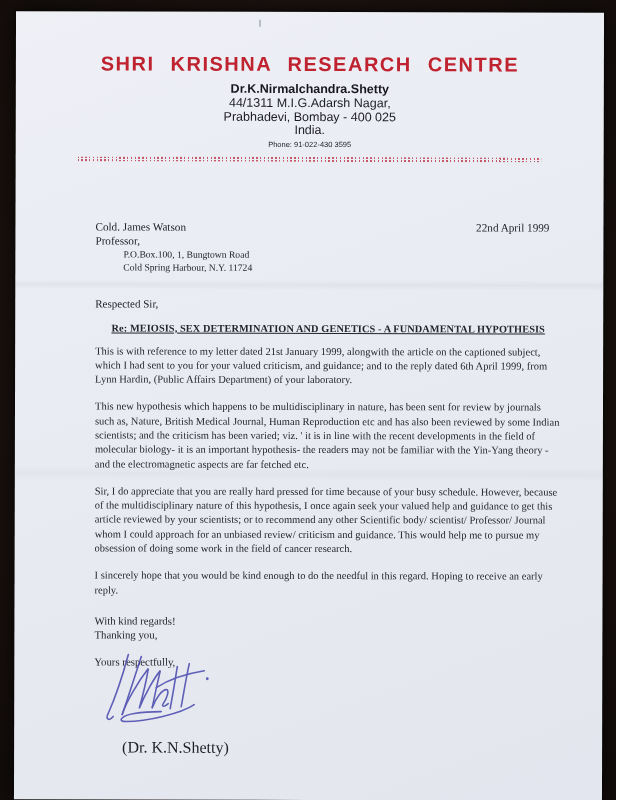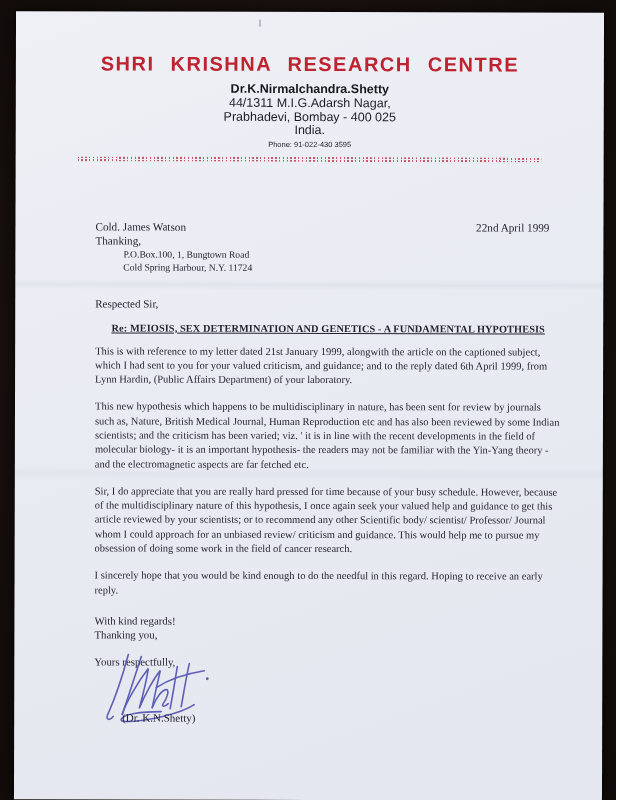--- a/index.html
+++ b/index.html
@@ -44,21 +44,21 @@
   .date{font-size:11.2px;line-height:14px;padding-right:12px;text-align:right;}
   .salutation{margin-top:23px;font-size:11px;}
   .subject{margin-top:13px;text-align:center;font-size:10.3px;font-weight:bold;
     text-decoration:underline;letter-spacing:.1px;}
   .body-col p{margin:11px 0 0 0;font-size:10.5px;line-height:14.3px;text-align:left;}
   .body-col p + p{margin-top:13px;}
   .regards{margin-top:16px;font-size:10.8px;line-height:14.5px;}
   .valediction{margin-top:13px;font-size:10.8px;}
   .sig-area{position:relative;height:84px;}
   .sig-area svg{position:absolute;left:-8px;top:-16px;}
-  .signatory{position:absolute;left:-4px;top:44px;font-size:11px;color:#1f1f28;padding-left:32px;}
+  .signatory{position:absolute;left:-4px;top:71px;font-size:16px;color:#1f1f28;padding-left:32px;}
 </style>
 </head>
 <body>
 
 <div class="scene">
   <div class="paper">
     <div class="artifact"></div>
     <div class="crease"></div>
     <div class="crease2"></div>
 
@@ -69,21 +69,21 @@
       <div class="addr">Prabhadevi, Bombay - 400 025</div>
       <div class="addr">India.</div>
       <div class="phone">Phone: 91-022-430 3595</div>
     </div>
     <div class="divider"></div>
 
     <div class="body-col">
       <div class="addr-row">
         <div class="recipient">
           <div class="line-lg">Cold. James Watson</div>
-          <div class="line-lg">Thanking,</div>
+          <div class="line-lg">Professor,</div>
           <div class="line-sm">P.O.Box.100, 1, Bungtown Road</div>
           <div class="line-sm">Cold Spring Harbour, N.Y. 11724</div>
         </div>
         <div class="date">22nd April 1999</div>
       </div>
 
       <div class="salutation">Respected Sir,</div>
       <div class="subject">Re: MEIOSIS, SEX DETERMINATION AND GENETICS - A FUNDAMENTAL HYPOTHESIS</div>
 
       <p>This is with reference to my letter dated 21st January 1999, alongwith the article on the captioned subject, which I had sent to you for your valued criticism, and guidance; and to the reply dated 6th April 1999, from Lynn Hardin, (Public Affairs Department) of your laboratory.</p>

